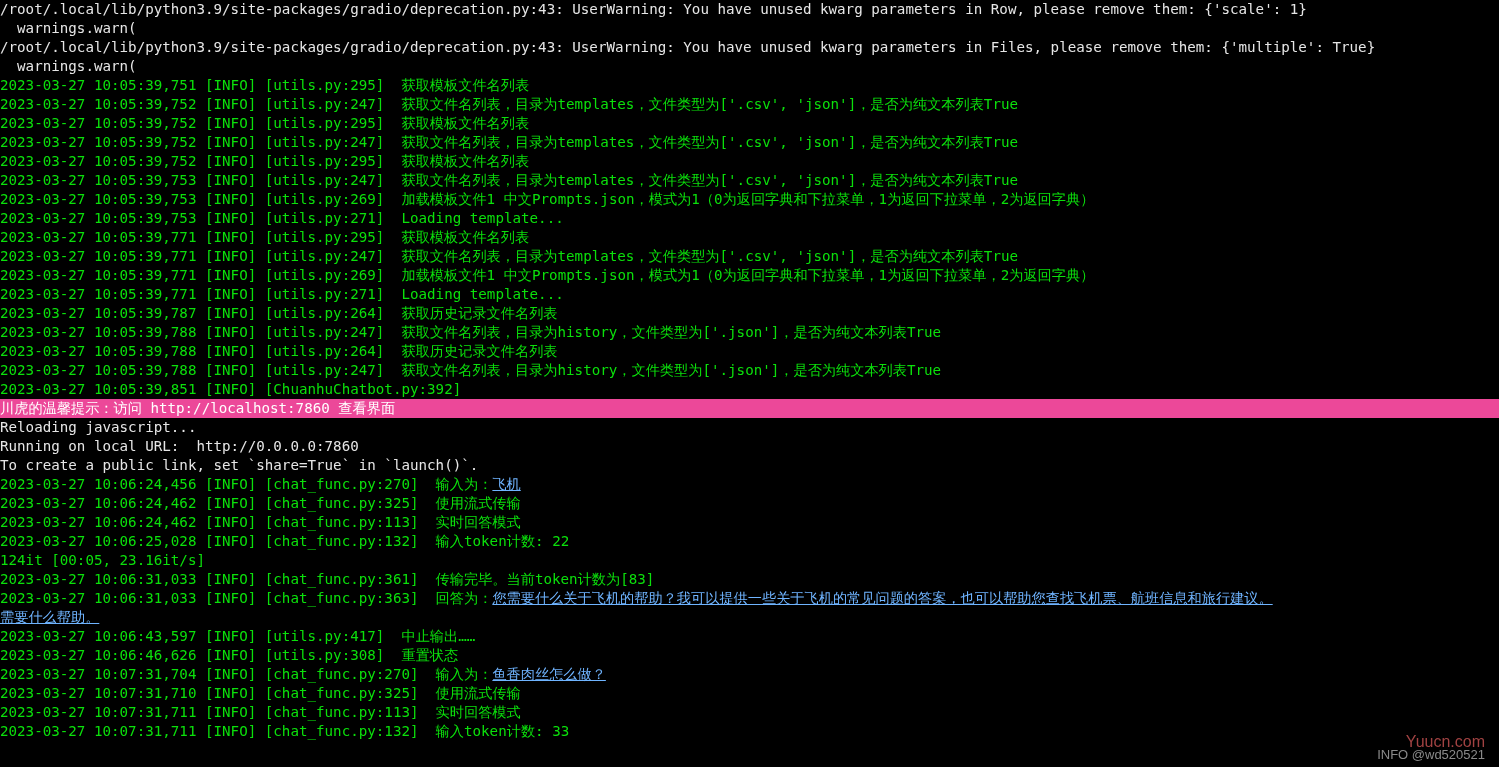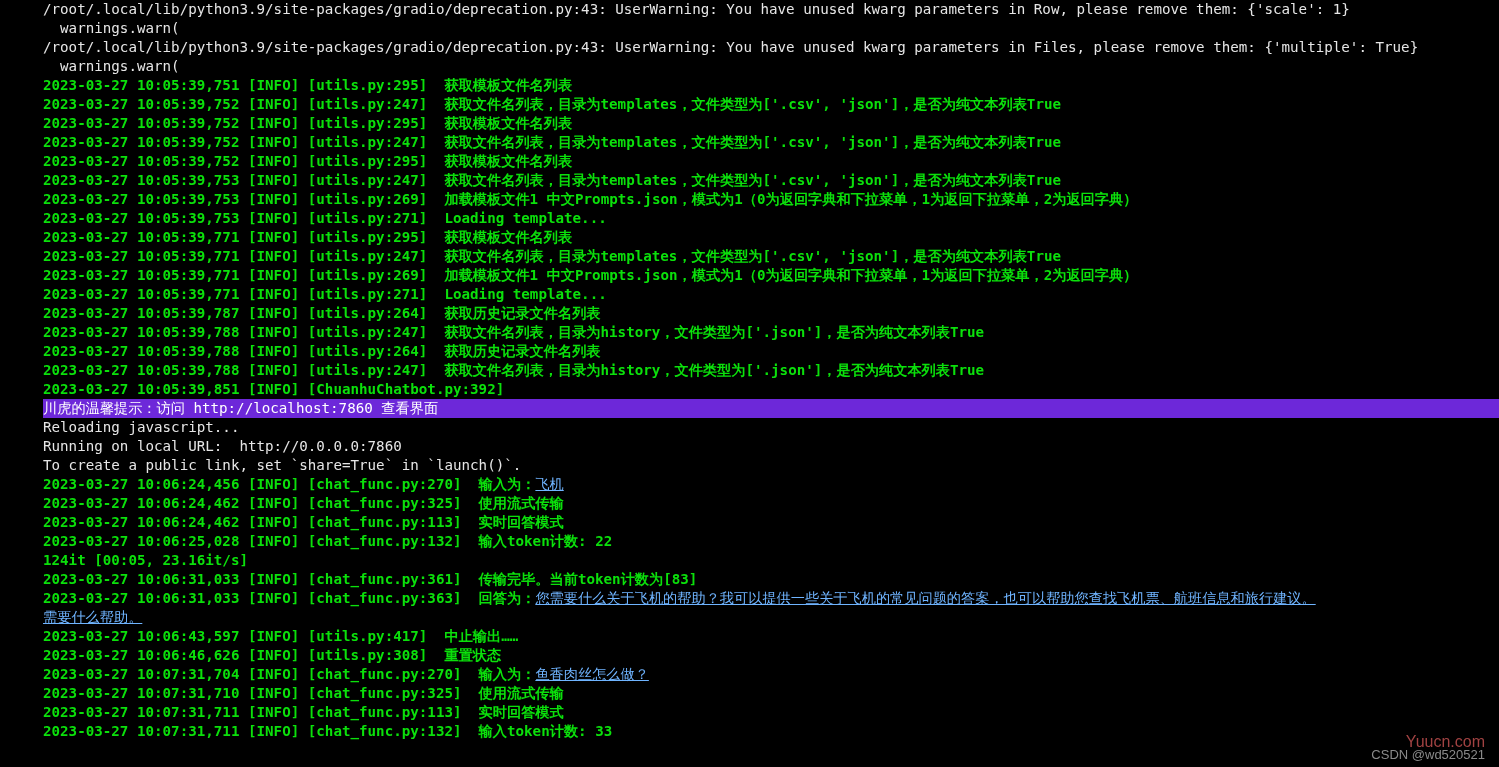--- a/index.html
+++ b/index.html
@@ -11,24 +11,24 @@
     overflow: hidden;
   }
   #terminal {
     font-family: "Consolas", "Menlo", "DejaVu Sans Mono", monospace;
     font-size: 14.2px;
     line-height: 19px;
     color: #e6e6e6;
     white-space: pre;
     position: relative;
   }
-  .line { white-space: pre; margin-left: 43px; }
+  .line { white-space: pre; }
   .plain { color: #e6e6e6; }
-  .green { color: #0be00b; font-weight: bold; }
-  .green-bg { background: #6d28d9; color: #ffffff; display:block; width:100%; }
+  .green { color: #0be00b; }
+  .green-bg { background: #ec4899; color: #ffffff; display:block; width:100%; }
   .link { color: #6fb4ff; text-decoration: underline; }
   .watermark-yuucn {
     position: absolute;
     right: 14px;
     top: 733px;
     color: #b34a4a;
     font-family: Arial, sans-serif;
     font-size: 16px;
     opacity: 0.9;
   }
@@ -41,13 +41,13 @@
     font-size: 13px;
     opacity: 0.9;
   }
 </style>
 </head>
 <body>
 
 <div id="terminal"><div class="line "><span class="plain">/root/.local/lib/python3.9/site-packages/gradio/deprecation.py:43: UserWarning: You have unused kwarg parameters in Row, please remove them: {'scale': 1}</span></div><div class="line "><span class="plain">  warnings.warn(</span></div><div class="line "><span class="plain">/root/.local/lib/python3.9/site-packages/gradio/deprecation.py:43: UserWarning: You have unused kwarg parameters in Files, please remove them: {'multiple': True}</span></div><div class="line "><span class="plain">  warnings.warn(</span></div><div class="line "><span class="green">2023-03-27 10:05:39,751 [INFO] [utils.py:295]  获取模板文件名列表</span></div><div class="line "><span class="green">2023-03-27 10:05:39,752 [INFO] [utils.py:247]  获取文件名列表，目录为templates，文件类型为['.csv', 'json']，是否为纯文本列表True</span></div><div class="line "><span class="green">2023-03-27 10:05:39,752 [INFO] [utils.py:295]  获取模板文件名列表</span></div><div class="line "><span class="green">2023-03-27 10:05:39,752 [INFO] [utils.py:247]  获取文件名列表，目录为templates，文件类型为['.csv', 'json']，是否为纯文本列表True</span></div><div class="line "><span class="green">2023-03-27 10:05:39,752 [INFO] [utils.py:295]  获取模板文件名列表</span></div><div class="line "><span class="green">2023-03-27 10:05:39,753 [INFO] [utils.py:247]  获取文件名列表，目录为templates，文件类型为['.csv', 'json']，是否为纯文本列表True</span></div><div class="line "><span class="green">2023-03-27 10:05:39,753 [INFO] [utils.py:269]  加载模板文件1 中文Prompts.json，模式为1（0为返回字典和下拉菜单，1为返回下拉菜单，2为返回字典）</span></div><div class="line "><span class="green">2023-03-27 10:05:39,753 [INFO] [utils.py:271]  Loading template...</span></div><div class="line "><span class="green">2023-03-27 10:05:39,771 [INFO] [utils.py:295]  获取模板文件名列表</span></div><div class="line "><span class="green">2023-03-27 10:05:39,771 [INFO] [utils.py:247]  获取文件名列表，目录为templates，文件类型为['.csv', 'json']，是否为纯文本列表True</span></div><div class="line "><span class="green">2023-03-27 10:05:39,771 [INFO] [utils.py:269]  加载模板文件1 中文Prompts.json，模式为1（0为返回字典和下拉菜单，1为返回下拉菜单，2为返回字典）</span></div><div class="line "><span class="green">2023-03-27 10:05:39,771 [INFO] [utils.py:271]  Loading template...</span></div><div class="line "><span class="green">2023-03-27 10:05:39,787 [INFO] [utils.py:264]  获取历史记录文件名列表</span></div><div class="line "><span class="green">2023-03-27 10:05:39,788 [INFO] [utils.py:247]  获取文件名列表，目录为history，文件类型为['.json']，是否为纯文本列表True</span></div><div class="line "><span class="green">2023-03-27 10:05:39,788 [INFO] [utils.py:264]  获取历史记录文件名列表</span></div><div class="line "><span class="green">2023-03-27 10:05:39,788 [INFO] [utils.py:247]  获取文件名列表，目录为history，文件类型为['.json']，是否为纯文本列表True</span></div><div class="line "><span class="green">2023-03-27 10:05:39,851 [INFO] [ChuanhuChatbot.py:392]</span></div><div class="line "><span class="green-bg">川虎的温馨提示：访问 http://localhost:7860 查看界面</span></div><div class="line "><span class="plain">Reloading javascript...</span></div><div class="line "><span class="plain">Running on local URL:  http://0.0.0.0:7860</span></div><div class="line "><span class="plain"></span></div><div class="line "><span class="plain">To create a public link, set `share=True` in `launch()`.</span></div><div class="line "><span class="green">2023-03-27 10:06:24,456 [INFO] [chat_func.py:270]  输入为：</span><span class="link">飞机</span></div><div class="line "><span class="green">2023-03-27 10:06:24,462 [INFO] [chat_func.py:325]  使用流式传输</span></div><div class="line "><span class="green">2023-03-27 10:06:24,462 [INFO] [chat_func.py:113]  实时回答模式</span></div><div class="line "><span class="green">2023-03-27 10:06:25,028 [INFO] [chat_func.py:132]  输入token计数: 22</span></div><div class="line "><span class="green">124it [00:05, 23.16it/s]</span></div><div class="line "><span class="green">2023-03-27 10:06:31,033 [INFO] [chat_func.py:361]  传输完毕。当前token计数为[83]</span></div><div class="line "><span class="green">2023-03-27 10:06:31,033 [INFO] [chat_func.py:363]  回答为：</span><span class="link">您需要什么关于飞机的帮助？我可以提供一些关于飞机的常见问题的答案，也可以帮助您查找飞机票、航班信息和旅行建议。</span></div><div class="line "><span class="link">需要什么帮助。</span></div><div class="line "><span class="green">2023-03-27 10:06:43,597 [INFO] [utils.py:417]  中止输出……</span></div><div class="line "><span class="green">2023-03-27 10:06:46,626 [INFO] [utils.py:308]  重置状态</span></div><div class="line "><span class="green">2023-03-27 10:07:31,704 [INFO] [chat_func.py:270]  输入为：</span><span class="link">鱼香肉丝怎么做？</span></div><div class="line "><span class="green">2023-03-27 10:07:31,710 [INFO] [chat_func.py:325]  使用流式传输</span></div><div class="line "><span class="green">2023-03-27 10:07:31,711 [INFO] [chat_func.py:113]  实时回答模式</span></div><div class="line "><span class="green">2023-03-27 10:07:31,711 [INFO] [chat_func.py:132]  输入token计数: 33</span></div></div>
 
 <div class="watermark-yuucn">Yuucn.com</div>
-<div class="watermark-csdn">CSDN @wd520521</div>
+<div class="watermark-csdn">INFO @wd520521</div>
 
 </body></html>

